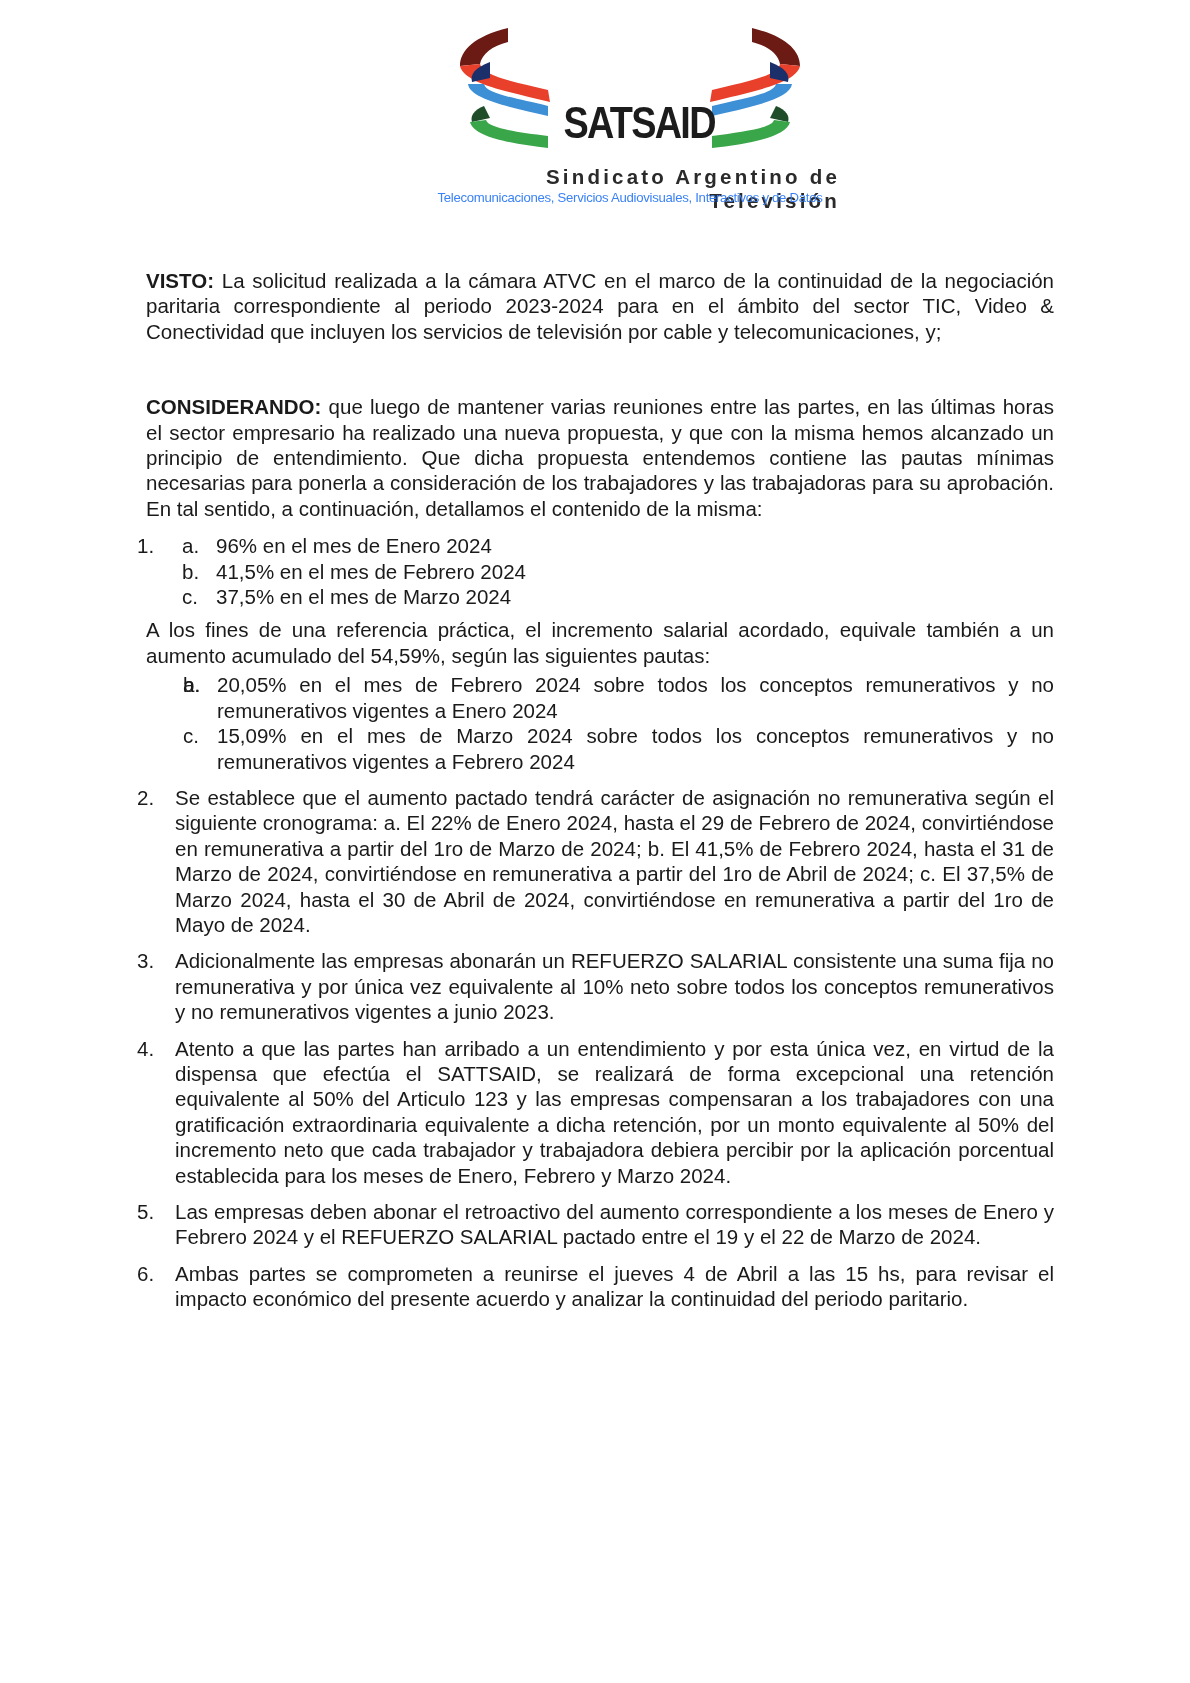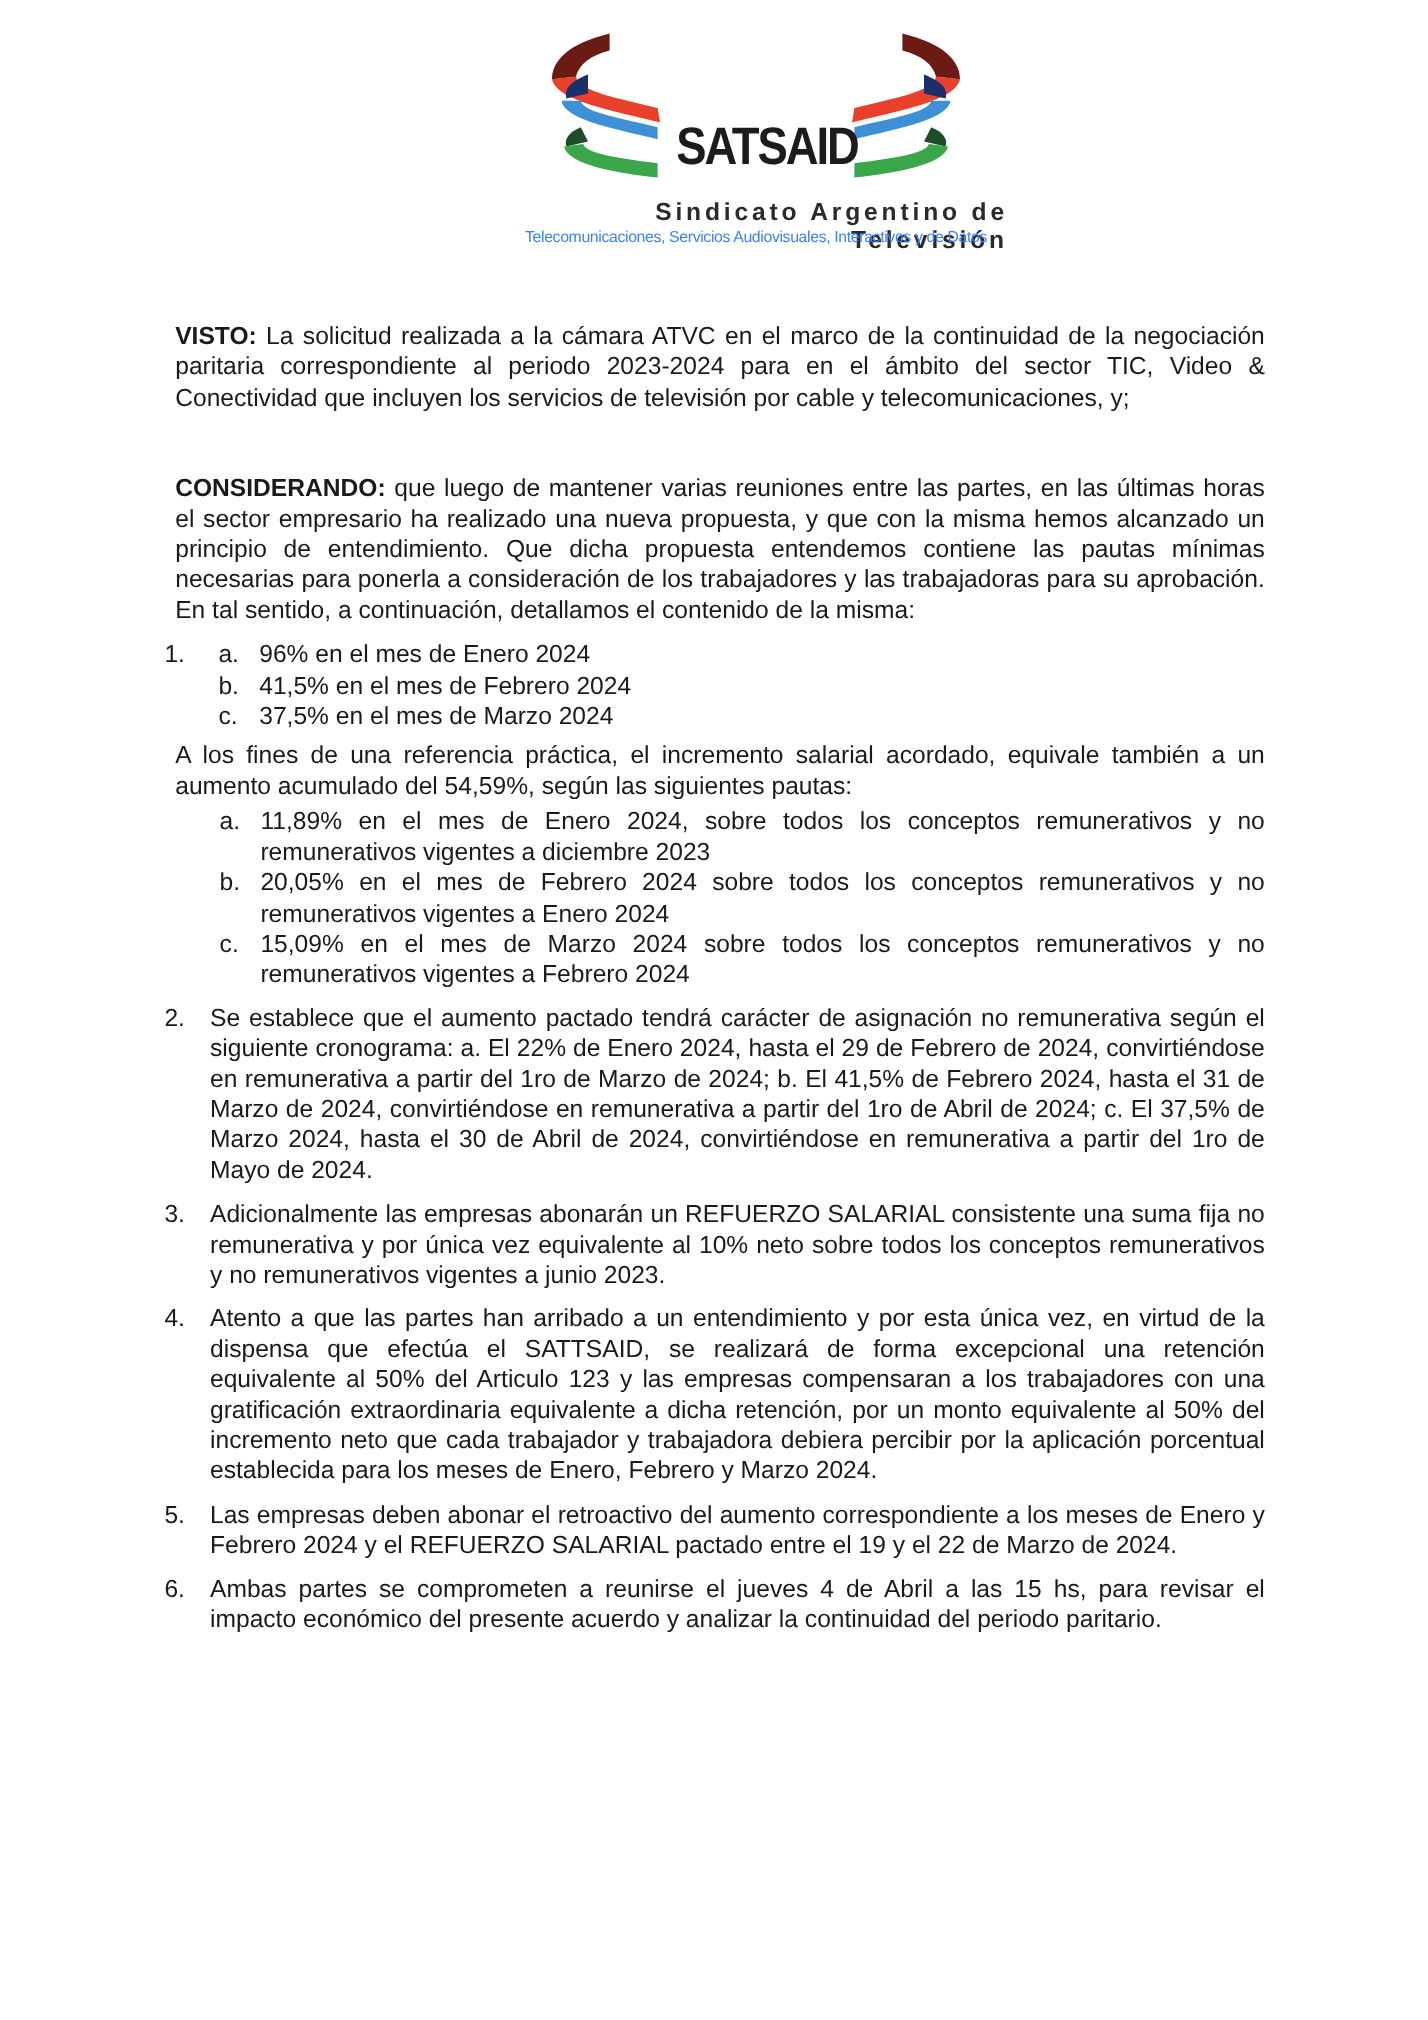--- a/index.html
+++ b/index.html
@@ -76,21 +76,21 @@
   <ol class="main">
     <li>
       <span class="num">1.</span>
       <ol class="sub">
         <li><span class="sub-letter">a.</span><span>96% en el mes de Enero 2024</span></li>
         <li><span class="sub-letter">b.</span><span>41,5% en el mes de Febrero 2024</span></li>
         <li><span class="sub-letter">c.</span><span>37,5% en el mes de Marzo 2024</span></li>
       </ol>
       <p class="para ref" style="margin-left:-29px;">A los fines de una referencia práctica, el incremento salarial acordado, equivale también a un aumento acumulado del 54,59%, según las siguientes pautas:</p>
       <ol class="sub ref-sub" style="margin-left:-29px;">
-        <li><span class="sub-letter">a.</span><span>11,89% en el mes de Enero 2024, sobre todos los conceptos remunerativos y no remunerativos vigentes a diciembre 2023</span></li>
+        <li><span class="sub-letter">a.</span></li>
         <li><span class="sub-letter">b.</span><span>20,05% en el mes de Febrero 2024 sobre todos los conceptos remunerativos y no remunerativos vigentes a Enero 2024</span></li>
         <li><span class="sub-letter">c.</span><span>15,09% en el mes de Marzo 2024 sobre todos los conceptos remunerativos y no remunerativos vigentes a Febrero 2024</span></li>
       </ol>
     </li>
     <li>
       <span class="num">2.</span>
       <span>Se establece que el aumento pactado tendrá carácter de asignación no remunerativa según el siguiente cronograma: a. El 22% de Enero 2024, hasta el 29 de Febrero de 2024, convirtiéndose en remunerativa a partir del 1ro de Marzo de 2024; b. El 41,5% de Febrero 2024, hasta el 31 de Marzo de 2024, convirtiéndose en remunerativa a partir del 1ro de Abril de 2024; c. El 37,5% de Marzo 2024, hasta el 30 de Abril de 2024, convirtiéndose en remunerativa a partir del 1ro de Mayo de 2024.</span>
     </li>
     <li>
       <span class="num">3.</span>

